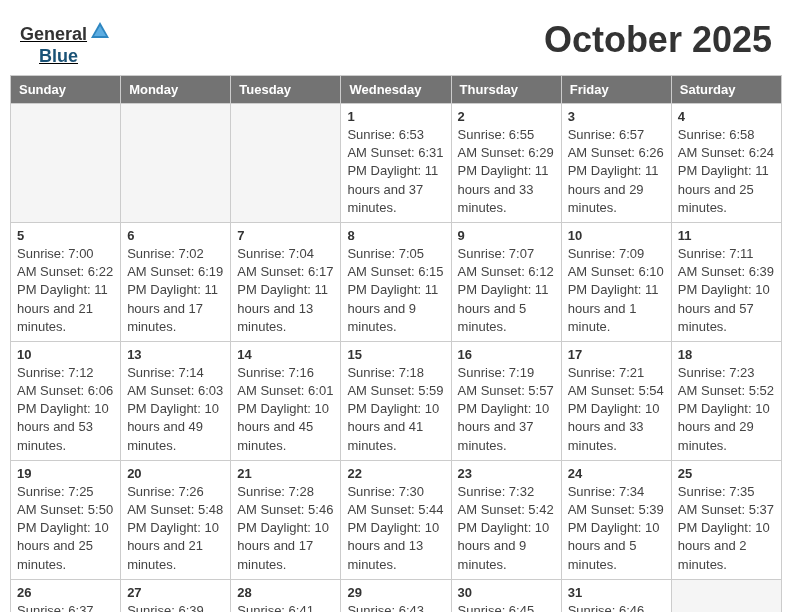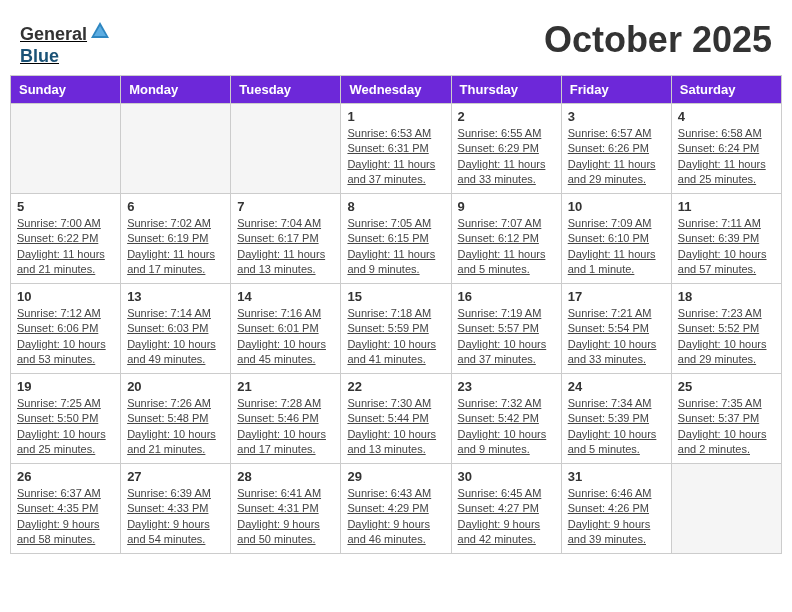--- a/index.html
+++ b/index.html
@@ -25,20 +25,21 @@
       font-size: 18px;
       font-weight: bold;
       color: #333;
       line-height: 1;
     }
     .logo-text-blue {
       font-size: 18px;
       font-weight: bold;
       color: #1a5276;
       line-height: 1;
+      margin-left: 19px;
     }
     .logo-icon {
       margin-left: 2px;
       color: #2e86c1;
       font-size: 20px;
     }
     .title-section {
       text-align: center;
     }
     .calendar-title {
@@ -50,21 +51,21 @@
     .calendar-subtitle {
       font-size: 16px;
       color: #333;
     }
     .calendar-table {
       width: 100%;
       border-collapse: collapse;
       margin-top: 5px;
     }
     .calendar-table th {
-      background-color: #6d28d9;
+      background-color: #737373;
       color: white;
       text-align: left;
       padding: 6px 8px;
       font-size: 13px;
       font-weight: bold;
       border: 1px solid #ccc;
     }
     .calendar-table td {
       border: 1px solid #ccc;
       vertical-align: top;
@@ -79,23 +80,22 @@
       background: #f5f5f5;
     }
     .day-number {
       font-size: 13px;
       font-weight: bold;
       margin-bottom: 2px;
       color: #333;
     }
     .day-info {
       color: #444;
-      font-size: 11px;
+      font-size: 13px;
       line-height: 1.4;
-      text-decoration: underline;
     }
     .week-row td {
       height: 90px;
     }
   </style>
 </head>
 <body>
 
 <div class="header">
   <div class="logo">

